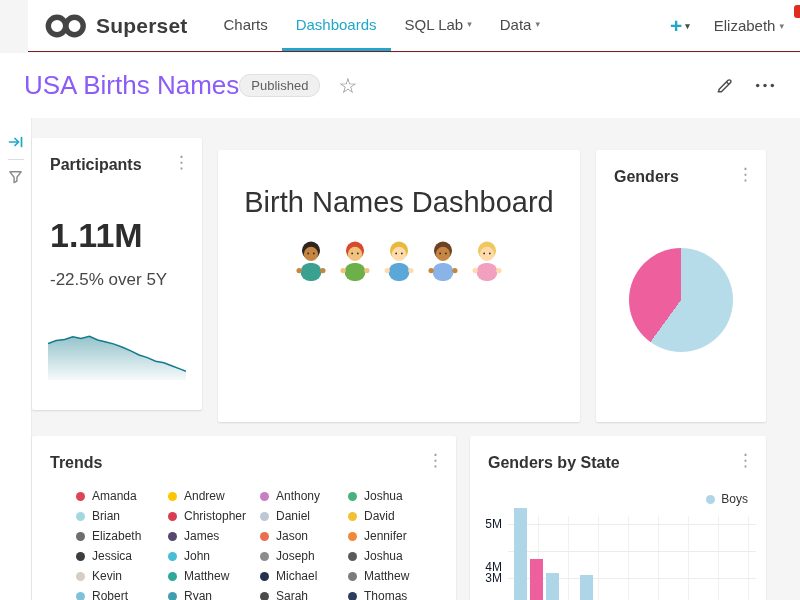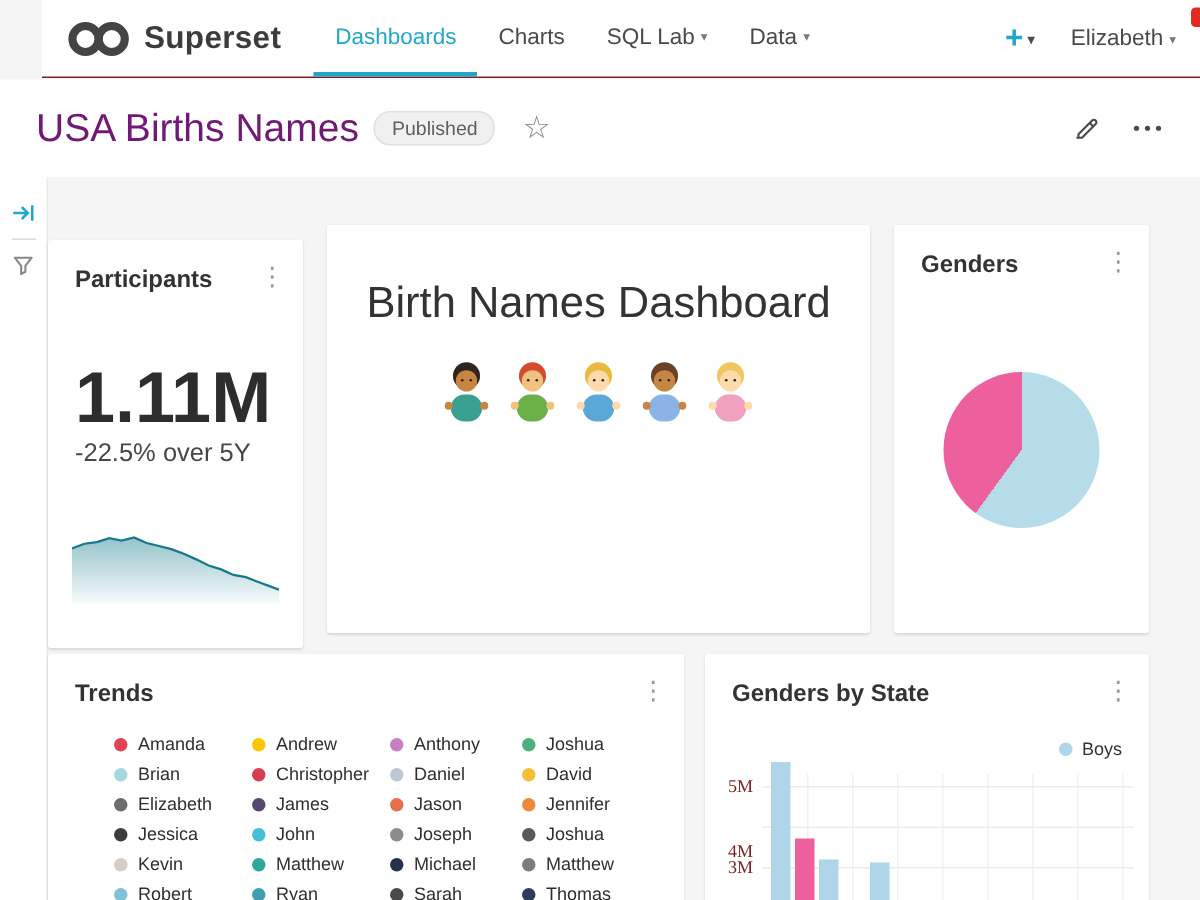--- a/index.html
+++ b/index.html
@@ -19,42 +19,42 @@
   .caret { font-size:9px; color:#7a7a7a; }
   .nav-right { margin-left:auto; display:flex; align-items:center; gap:24px; }
   .plus-btn { color:#20a7c9; font-size:21px; font-weight:700; display:flex; align-items:center; gap:3px; cursor:pointer; }
   .plus-btn .caret { color:#4a4a4a; }
   .settings { font-size:15px; color:#4a4a4a; display:flex; align-items:center; gap:4px; cursor:pointer; }
   .corner-dot { position:absolute; top:5px; right:0; width:6px; height:13px; background:#e02b20; border-radius:3px 0 0 3px; z-index:9; }
 
   
   .dash-header { position:absolute; top:53px; left:0; right:0; height:65px; background:#fff;
                  display:flex; align-items:center; padding:0 24px; }
-  .dash-title { font-size:26px; font-weight:500; color:#701a75; margin-right:10px; }
+  .dash-title { font-size:26px; font-weight:500; color:#8b5cf6; margin-right:0; }
   .badge { background:#f0f0f0; border:1px solid #e0e0e0; border-radius:11px; padding:3px 11px;
            font-size:13px; color:#5f5f5f; margin-right:18px; cursor:pointer; }
   .star { font-size:21px; color:#878787; cursor:pointer; }
   .header-actions { margin-left:auto; display:flex; align-items:center; gap:20px; }
   .header-actions span { cursor:pointer; display:flex; }
 
   
   .dashboard-bg { position:absolute; top:118px; left:0; right:0; bottom:0; background:#f5f5f5; }
   .filter-strip { position:absolute; top:118px; left:0; width:32px; bottom:0; background:#fff;
                   border-right:1px solid #ebebeb; display:flex; flex-direction:column; align-items:center;
                   padding-top:16px; gap:9px; }
   .strip-divider { width:16px; height:1px; background:#dcdcdc; }
   .filter-strip span { cursor:pointer; display:flex; }
 
   .card { position:absolute; background:#fff; border-radius:2px; box-shadow:0 1px 2px rgba(0,0,0,.12); }
   .card-title { position:absolute; left:18px; top:18px; font-size:16px; font-weight:600; color:#333; }
   .kebab { position:absolute; top:16px; right:12px; color:#9a9a9a; font-size:17px; line-height:1; cursor:pointer; }
 
   
-  #card-participants { left:32px; top:160px; width:170px; height:272px;text-align:center; }
-  .big-number { position:absolute; left:18px; top:78px; font-size:48px; font-weight:600; color:#2d2d2d; }
+  #card-participants { left:32px; top:138px; width:170px; height:272px;text-align:center; }
+  .big-number { position:absolute; left:18px; top:78px; font-size:34px; font-weight:600; color:#2d2d2d; }
   .trend-text { position:absolute; left:18px; top:132px; font-size:17px; color:#474747; }
   .sparkline { position:absolute; left:16px; top:190px; }
 
   
   #card-markdown { left:218px; top:150px; width:362px; height:272px; }
   .md-title { margin-top:36px; text-align:center; font-size:29px; font-weight:500; color:#333; }
   .kids { display:flex; justify-content:center; align-items:flex-end; gap:6px; margin-top:20px; }
 
   
   #card-genders { left:596px; top:150px; width:170px; height:272px; }
@@ -65,45 +65,45 @@
   .legend-grid { position:absolute; left:44px; top:50px; display:grid;
                  grid-template-columns:92px 92px 88px 84px; }
   .legend-item { display:flex; align-items:center; gap:7px; height:20px; font-size:12px; color:#2f2f2f; cursor:pointer; }
   .dot { width:9px; height:9px; border-radius:50%; display:inline-block; flex:none; }
   .legend-label { white-space:nowrap; }
 
   
   #card-gbs { left:470px; top:436px; width:296px; height:190px; }
   .gbs-legend { position:absolute; top:56px; right:18px; display:flex; align-items:center; gap:6px;
                 font-size:12px; color:#333; cursor:pointer; }
-  .ytick { position:absolute; left:10px; width:22px; text-align:right; font-size:12px; color:#7f1d1d;font-family:Liberation Serif, serif; }
+  .ytick { position:absolute; left:10px; width:22px; text-align:right; font-size:12px; color:#0f172a; }
   .chart-area { position:absolute; left:38px; top:80px; right:10px; height:120px; }
   .gridline-h { position:absolute; left:0; right:0; height:1px; background:#ececec; }
   .gridline-v { position:absolute; top:0; bottom:0; width:1px; background:#f1f1f1; }
   .bar { position:absolute; }
 </style>
 </head>
 <body>
 
 <div class="page">
 
   <header class="navbar">
     <div class="brand">
       <svg width="44" height="28" viewBox="0 0 44 28">
         <circle cx="13" cy="14" r="8.7" fill="none" stroke="#444" stroke-width="5.4"></circle>
         <circle cx="30.5" cy="14" r="8.7" fill="none" stroke="#444" stroke-width="5.4"></circle>
       </svg>
       <span class="brand-text">Superset</span>
     </div>
     <nav class="nav">
+      <a class="nav-item">
+        <span>Charts</span>
+      </a>
       <a class="nav-item active">
         <span>Dashboards</span>
-      </a>
-      <a class="nav-item">
-        <span>Charts</span>
       </a>
       <a class="nav-item">
         <span>SQL Lab</span>
         <span class="caret">▾</span>
       </a>
       <a class="nav-item">
         <span>Data</span>
         <span class="caret">▾</span>
       </a>
     </nav>

